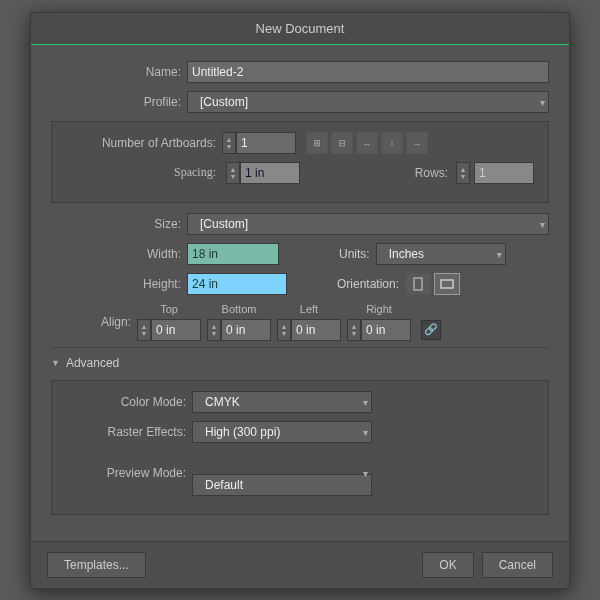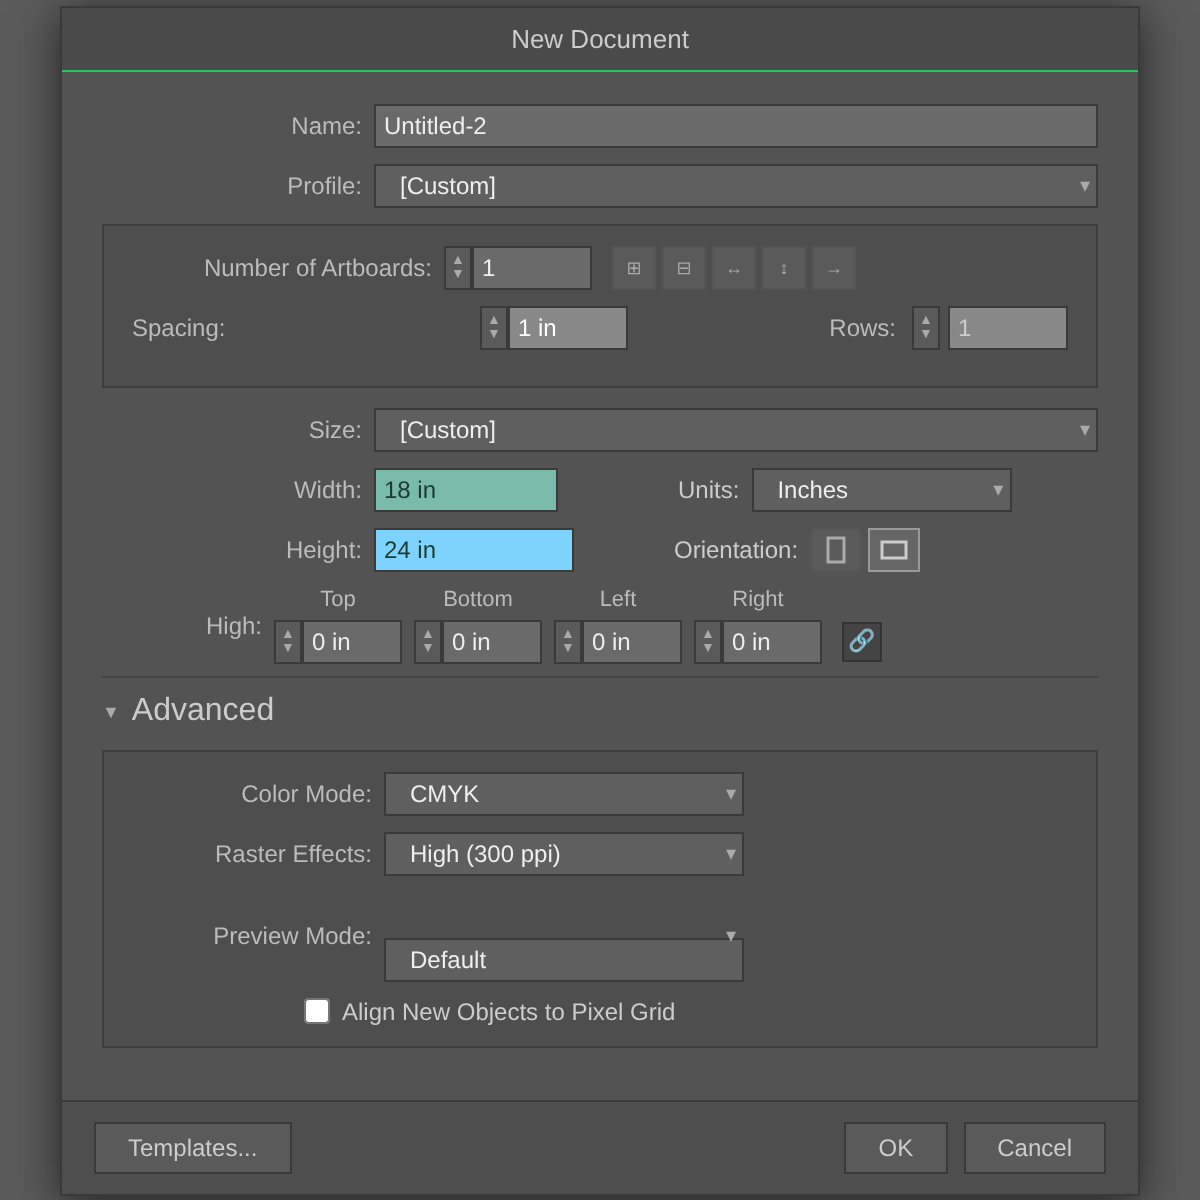--- a/index.html
+++ b/index.html
@@ -164,21 +164,21 @@
       display: flex;
       align-items: center;
       gap: 6px;
       cursor: pointer;
       margin-bottom: 10px;
     }
     .triangle-icon {
       font-size: 9px;
       color: #aaa;
     }
-    .advanced-label { color: #ccc; font-size: 16px; }
+    .advanced-label { color: #ccc; font-size: 12px; }
     .orientation-btns {
       display: flex;
       gap: 3px;
     }
     .orient-btn {
       background: #5a5a5a;
       border: 1px solid #555;
       width: 26px;
       height: 22px;
       display: flex;
@@ -277,27 +277,27 @@
         <div class="artboard-icons">
           <div class="artboard-icon-btn">⊞</div>
           <div class="artboard-icon-btn">⊟</div>
           <div class="artboard-icon-btn">↔</div>
           <div class="artboard-icon-btn">↕</div>
           <div class="artboard-icon-btn">→</div>
         </div>
       </div>
 
       <div class="spacing-row">
-        <span class="form-label" style="width:150px; text-align:left; margin-right:24px;">Spacing:</span>
+        <span class="form-label" style="width:150px; text-align:right; margin-right:10px;font-family:Liberation Serif, serif;">Spacing:</span>
         <div class="input-with-spinner">
           <div class="spinner-btn">
               <span>▲</span>
               <span>▼</span>
             </div>
-          <input type="text" style="width: 60px; background: rgb(136, 136, 136); color: #ffffff;" value="1 in" disabled="">
+          <input type="text" style="width: 60px; background: rgb(136, 136, 136); color: #0f172a;" value="1 in" disabled="">
         </div>
         <div class="rows-section">
           <span class="rows-label">Rows:</span>
           <div class="spinner-btn">
               <span>▲</span>
               <span>▼</span>
             </div>
           <input type="text" style="width: 60px; background: rgb(136, 136, 136); color: rgb(204, 204, 204);" value="1" disabled="">
         </div>
       </div>
@@ -341,21 +341,21 @@
         </div>
         <div class="orient-btn active" title="Landscape">
           <svg width="14" height="10" viewBox="0 0 14 10">
               <rect x="1" y="1" width="12" height="8" fill="none" stroke="#ccc" stroke-width="1.5"></rect>
             </svg>
         </div>
       </div>
     </div>
 
     <div class="bleed-section">
-      <span class="bleed-label">High:</span>
+      <span class="bleed-label">Align:</span>
       <div class="bleed-columns">
         <div class="bleed-col">
           <div class="bleed-col-label">Top</div>
           <div class="bleed-input-wrapper">
             <div class="spinner-btn">
                 <span>▲</span>
                 <span>▼</span>
               </div>
             <input type="text" style="width: 50px;" value="0 in">
           </div>
@@ -428,24 +428,20 @@
         <span class="form-label" style="width:120px; margin-right:6px;">Preview Mode:</span>
         <div class="select-wrapper" style="width:180px;">
           <select style="width:100%;margin-top:23px;">
             <option>Default</option>
             <option>Pixel</option>
             <option>Overprint</option>
           </select>
         </div>
       </div>
 
-      <div class="checkbox-row">
-        <input type="checkbox" style="">
-        <span>Align New Objects to Pixel Grid</span>
-      </div>
     </div>
 
   </div>
 
   <div class="dialog-footer">
     <button class="footer-btn">Templates...</button>
     <div class="footer-right">
       <button class="footer-btn primary">OK</button>
       <button class="footer-btn">Cancel</button>
     </div>

